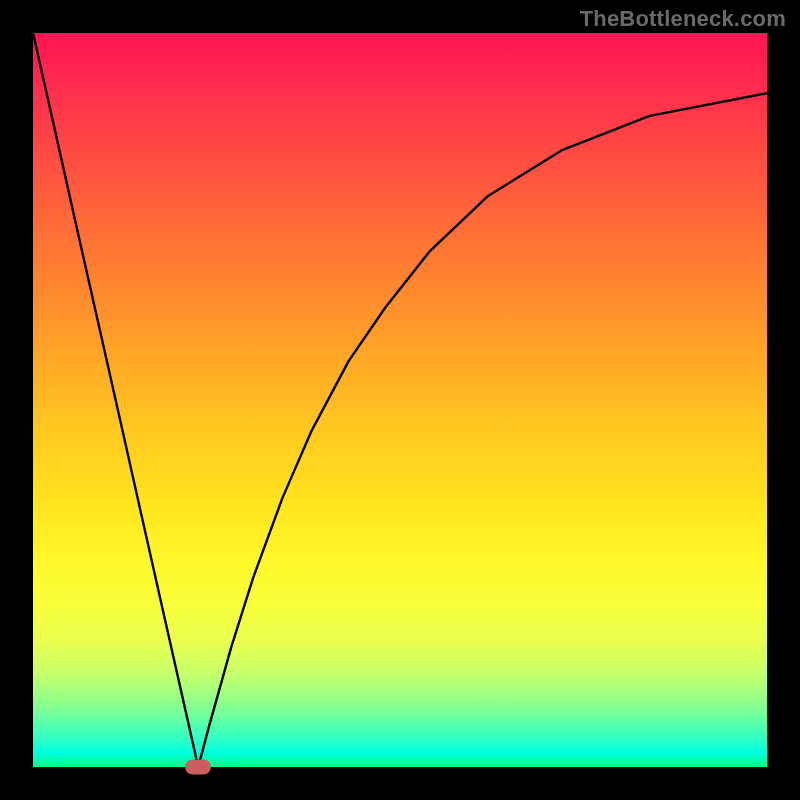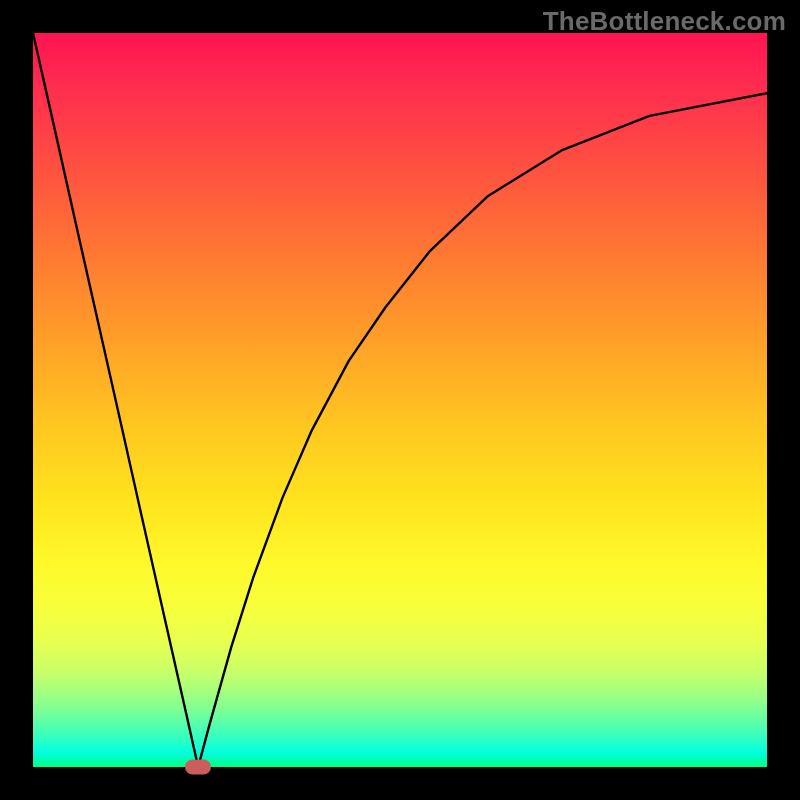--- a/index.html
+++ b/index.html
@@ -41,21 +41,21 @@
     #50ffb0 94.5%,
     #28ffc8 96.5%,
     #00ffe0 98%,
     #00ff80 100%
   );
 }
 .watermark {
   position: absolute;
   top: 6px;
   right: 14px;
-  font-size: 26px;
+  font-size: 22px;
   font-weight: 600;
   color: #6a6a6a;
   letter-spacing: 0.2px;
 }
 .curve-svg {
   position: absolute;
   left: 0;
   top: 0;
   width: 734px;
   height: 734px;

